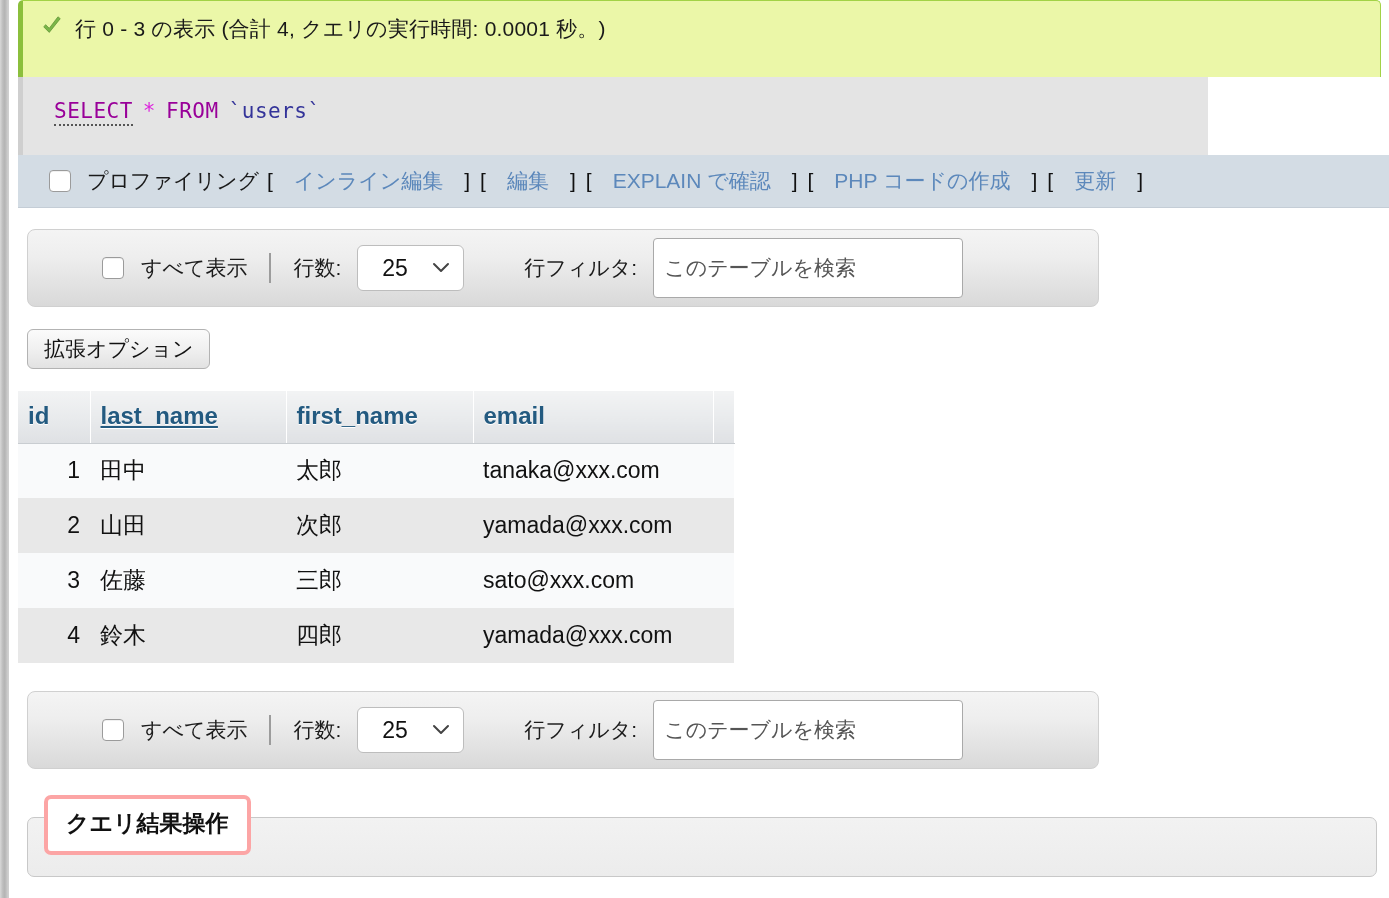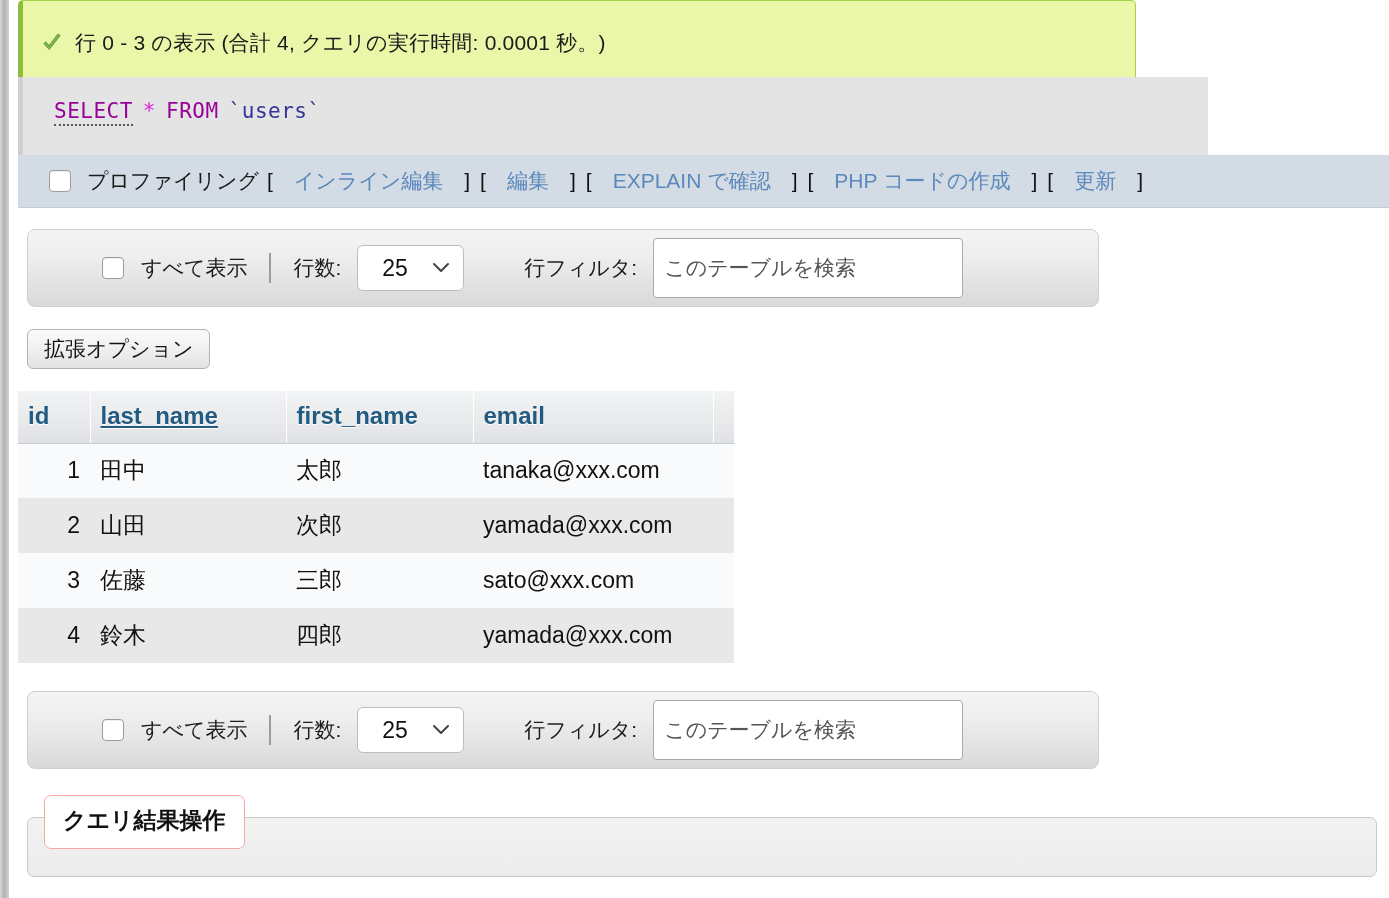--- a/index.html
+++ b/index.html
@@ -36,29 +36,29 @@
     position: absolute;
     left: 9px; top: 0;
     width: 1380px; height: 898px;
     background: #fff;
   }
 
   
   .result-success {
     position: relative;
     margin: 0 0 0 9px;
-    width: 1118px;
+    width: 1363px;
     background: #ebf7a8;
     border: 1px solid #a2d246;
     border-left: 5px solid #8bbf3c;
     border-radius: 5px 5px 0 0;
     border-bottom: none;
     padding: 14px 10px 6px 18px;
     display: flex;
-    align-items: center;
+    align-items: flex-start;
     gap: 12px;
     height: 77px;
   }
   .check-icon { width: 22px; height: 22px; flex: 0 0 22px; display:block; }
   .result-success .msg {
     font-size: 21px;
     color: #1a1a1a;
     letter-spacing: 0.2px;
     white-space: nowrap;
   }
@@ -254,21 +254,21 @@
     width: 1350px;
     height: 60px;
     border: 1px solid #c8c8c8;
     border-radius: 7px;
     background: linear-gradient(to bottom, #f2f2f2 0%, #ececec 100%);
   }
   .fieldset-legend {
     position: absolute;
     left: 26px; top: 0;
     background: #ffffff;
-    border: 1px solid #fca5a5;
+    border: 4px solid #fca5a5;
     border-radius: 7px;
     padding: 9px 18px 12px 18px;
     font-size: 23px;
     font-weight: bold;
     color: #111;
     white-space: nowrap;
     z-index: 2;
   }
 </style>
 </head>

